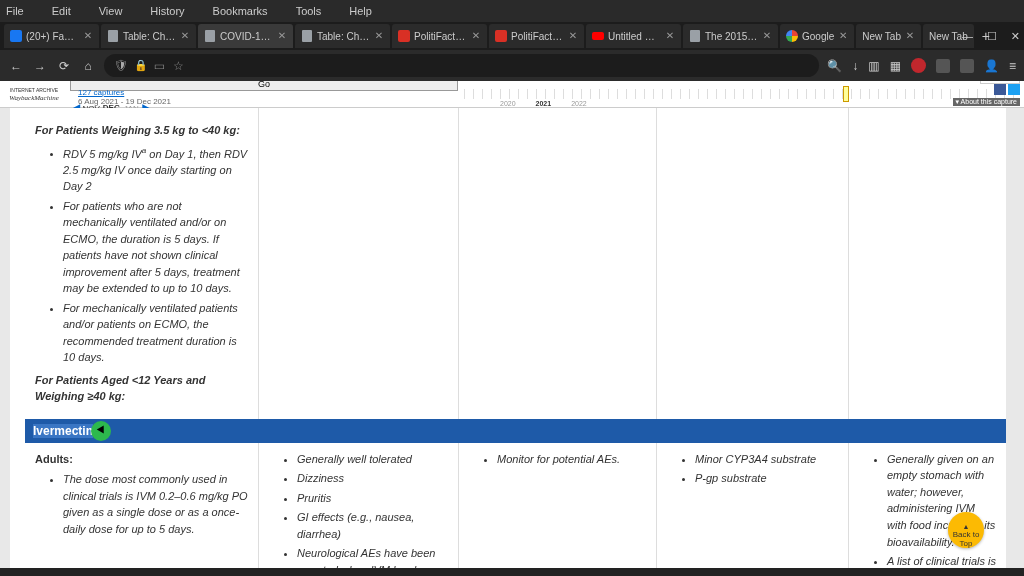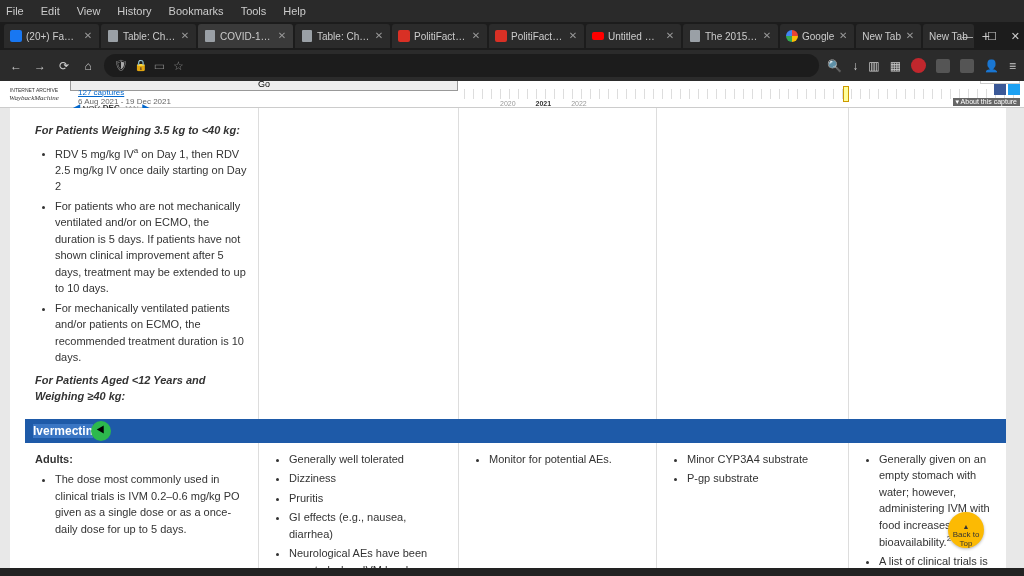--- a/index.html
+++ b/index.html
@@ -1,18 +1,18 @@
 <!DOCTYPE html>
 <html><head>
 <meta charset="utf-8">
 <style>
 * { margin:0; padding:0; box-sizing:border-box; font-family:Arial,Helvetica,sans-serif; }
 body { background:#1a1a1a; width:1024px; height:576px; overflow:hidden; position:relative; }
 
-.menubar { height:22px; background:#2a2a2a; color:#ccc; font-size:11px; display:flex; align-items:center; padding:0 6px; gap:17px; }
+.menubar { height:22px; background:#2a2a2a; color:#ccc; font-size:11px; display:flex; align-items:center; padding:0 6px; gap:28px; }
 .menubar span { cursor:default; }
 
 .tabbar { height:28px; background:#1c1c1c; display:flex; align-items:center; padding:0 4px; position:relative; }
 .tab { height:24px; background:#2b2b2b; color:#ccc; font-size:10px; display:flex; align-items:center; padding:0 6px; margin-right:2px; border-radius:3px 3px 0 0; max-width:95px; overflow:hidden; white-space:nowrap; position:relative; gap:4px; }
 .tab.active { background:#3a3a3a; }
 .tab-favicon { width:12px; height:12px; flex-shrink:0; display:flex; align-items:center; justify-content:center; }
 .tab-ico-fb { width:12px; height:12px; background:#1877f2; border-radius:2px; }
 .tab-ico-doc { width:10px; height:12px; background:#9aa0a6; border-radius:1px; }
 .tab-ico-pf { width:12px; height:12px; background:#d93025; border-radius:2px; }
 .tab-ico-g { width:12px; height:12px; border-radius:50%; background:conic-gradient(#ea4335 0 25%, #fbbc05 25% 50%, #34a853 50% 75%, #4285f4 75% 100%); }
@@ -65,21 +65,21 @@
 .green-cursor::after { content:''; width:0; height:0; border-left:4px solid transparent; border-right:4px solid transparent; border-top:7px solid #000; transform:rotate(-30deg); margin-left:2px; }
 
 .drug-row { display:flex; border-bottom:1px solid #ddd; }
 .col { padding:8px 10px; border-right:1px solid #ddd; line-height:1.5; }
 .col1 { width:234px; }
 .col2 { width:200px; }
 .col3 { width:198px; }
 .col4 { width:192px; }
 .col5 { flex:1; border-right:none; }
 .col strong { font-weight:bold; display:block; margin-bottom:4px; }
-.col ul { margin-left:20px; }
+.col ul { margin-left:28px;font-style:italic; }
 .col li { margin-bottom:3px; }
 .col a { color:#0066cc; text-decoration:underline; }
 sup { font-size:8px; }
 
 .back-top { position:fixed; right:40px; bottom:28px; width:36px; height:36px; background:#fcba03; border-radius:50%; font-size:8px; text-align:center; padding-top:10px; color:#333; box-shadow:0 1px 3px rgba(0,0,0,0.3); cursor:pointer; line-height:9px; }
 .back-top::before { content:'▲'; display:block; font-size:7px; margin-bottom:-1px; }
 
 .bottom-bar { position:absolute; bottom:0; left:0; right:0; height:8px; background:#222; }
 .wb-about { position:absolute; right:4px; bottom:1px; font-size:7px; background:#666; color:#fff; padding:0 3px; }
 </style>

